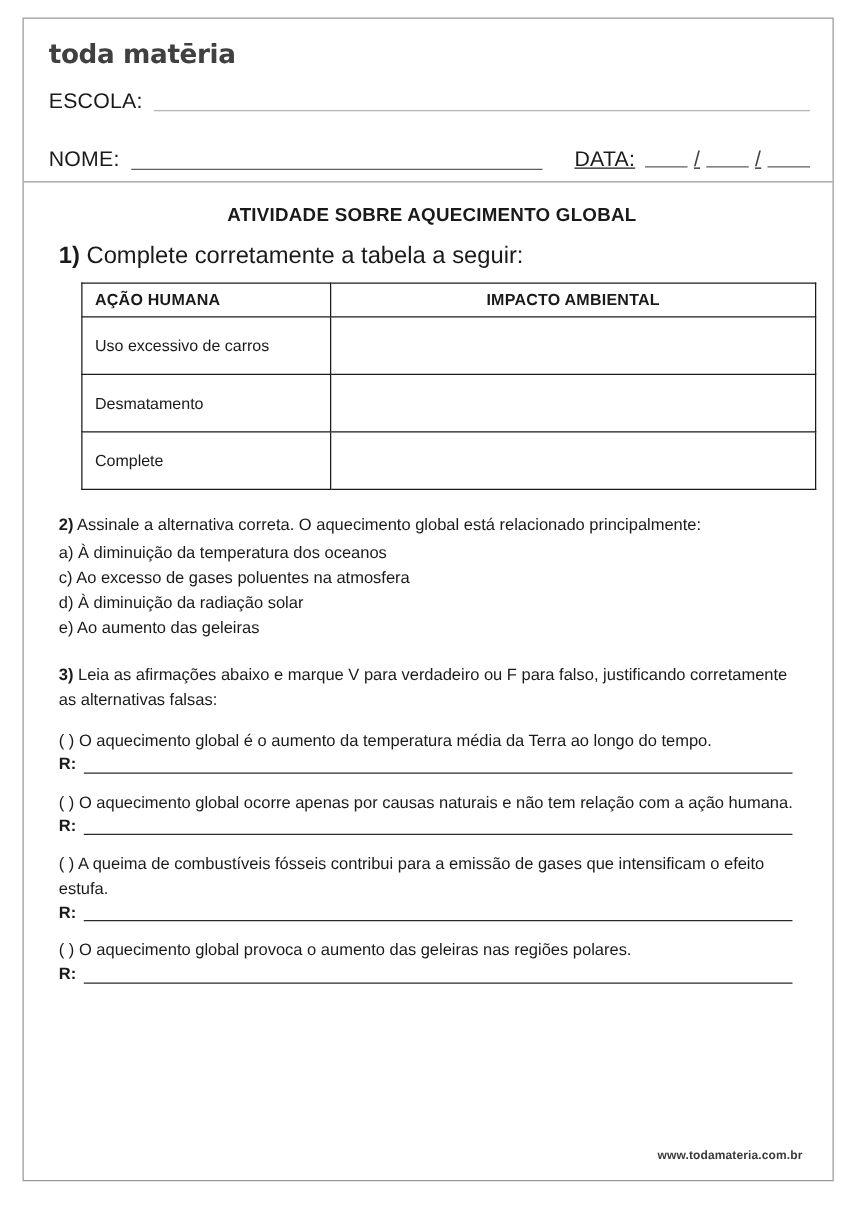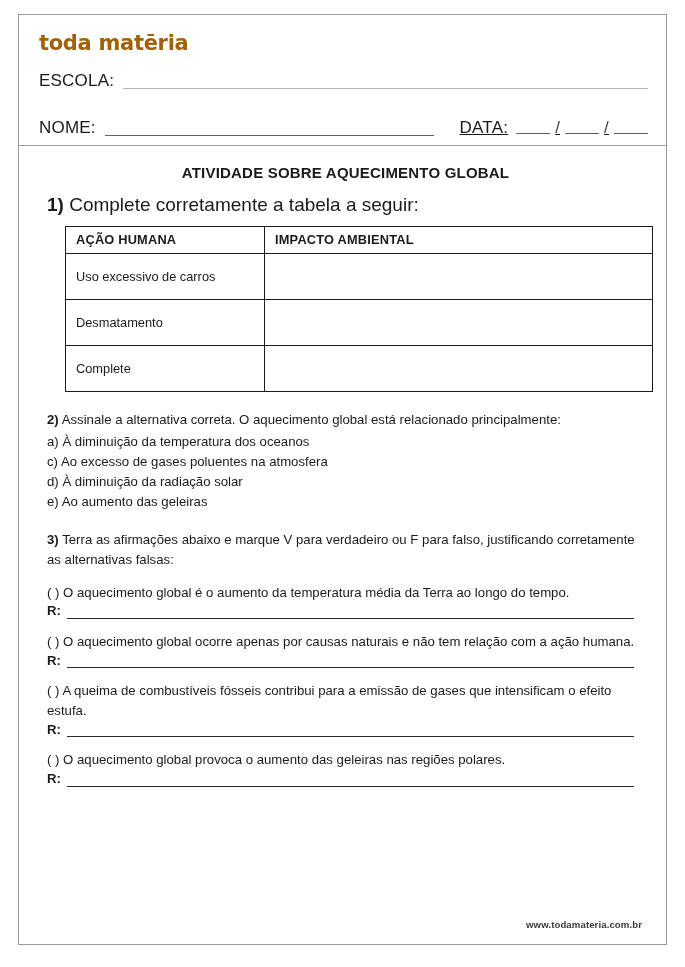--- a/index.html
+++ b/index.html
@@ -34,21 +34,21 @@
     border-bottom: 1px solid #9a9a9a;
     padding: 16px 0 10px 0;
     box-sizing: border-box;
     height: 131px;
   }
   .logo {
     font-family: "DejaVu Sans", sans-serif;
     font-weight: bold;
     font-size: 21px;
     letter-spacing: -0.3px;
-    color: #a16207;
+    color: #404040;
     padding-left: 20px;
     margin-bottom: 17px;
   }
   .field-row {
     display: flex;
     align-items: flex-end;
     padding-left: 20px;
     padding-right: 18px;
     margin-bottom: 30px;
     font-size: 17px;
@@ -117,21 +117,21 @@
     vertical-align: middle;
     padding: 0 10px;
   }
   table.grid th.col-a, table.grid td.col-a { width: 178px; }
   table.grid th {
     font-size: 12.8px;
     font-weight: bold;
     height: 26px;
     letter-spacing: 0.2px;
   }
-  table.grid th.col-b { text-align: left; }
+  table.grid th.col-b { text-align: center; }
   table.grid td {
     font-size: 12.8px;
     height: 45px;
   }
 
   
   .block { margin-top: 18px; }
   .q-stem {
     font-size: 13.2px;
     line-height: 1.5;
@@ -244,21 +244,21 @@
       </div>
       <div class="alt">a) À diminuição da temperatura dos oceanos</div>
       <div class="alt">c) Ao excesso de gases poluentes na atmosfera</div>
       <div class="alt">d) À diminuição da radiação solar</div>
       <div class="alt">e) Ao aumento das geleiras</div>
     </div>
 
     <div class="block">
       <div class="q-stem">
         <span class="q-num">3)</span>
-        <span>Terra as afirmações abaixo e marque V para verdadeiro ou F para falso, justificando corretamente as alternativas falsas:</span>
+        <span>Leia as afirmações abaixo e marque V para verdadeiro ou F para falso, justificando corretamente as alternativas falsas:</span>
       </div>
 
       <div class="vf-item">
         <div class="vf-text">(  ) O aquecimento global é o aumento da temperatura média da Terra ao longo do tempo.</div>
         <div class="answer-row">
           <span class="answer-label">R:</span>
           <span class="answer-rule"></span>
         </div>
       </div>
 

